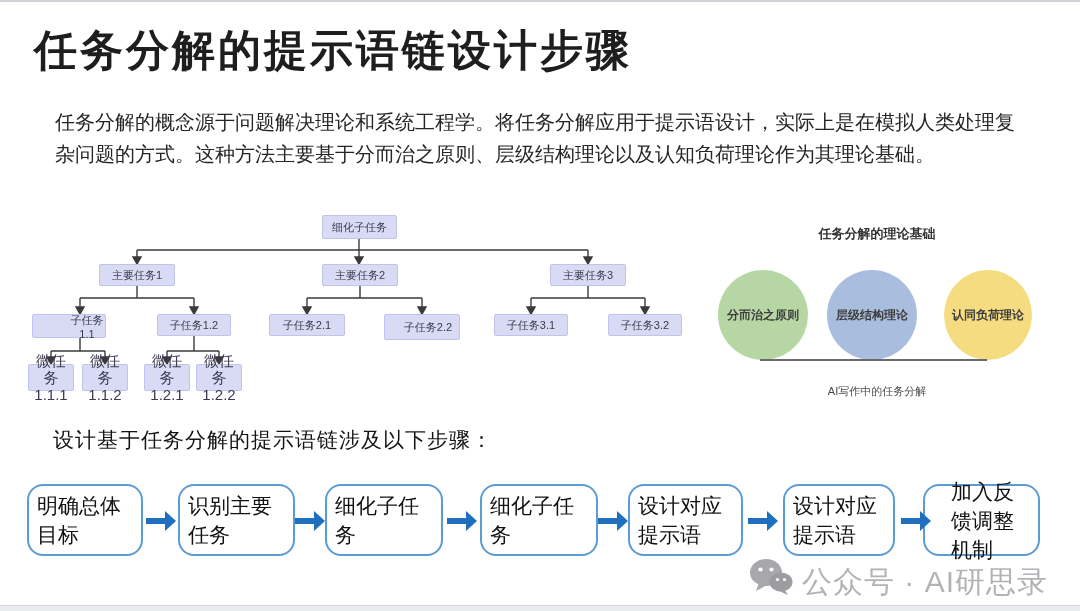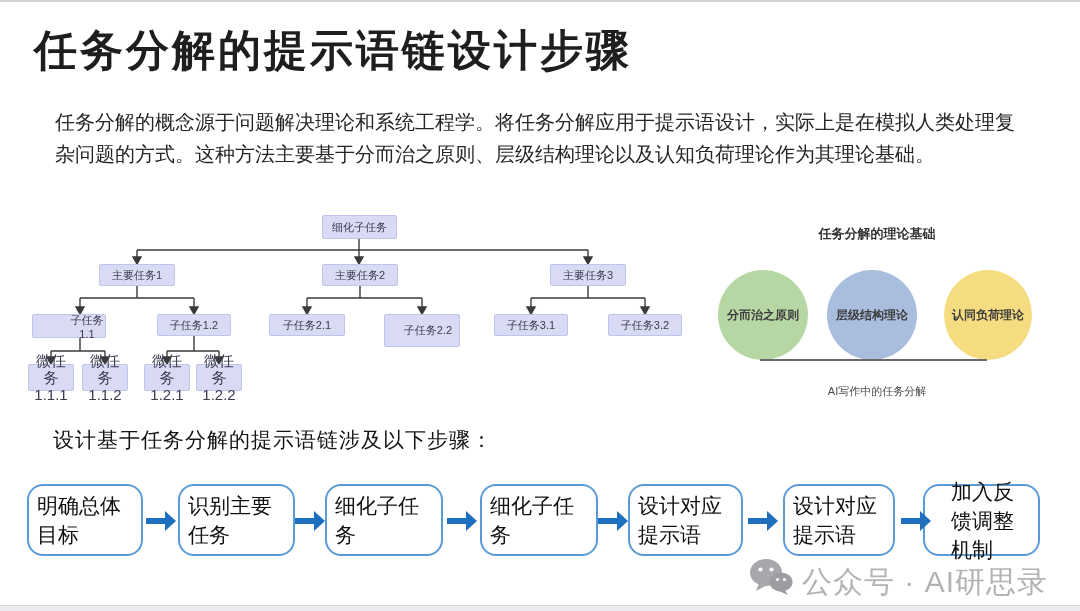--- a/index.html
+++ b/index.html
@@ -90,21 +90,21 @@
     </g>
   </svg>
 
   <div class="tnode" style="left:322px;top:213px;width:75px;height:24px;">细化子任务</div>
   <div class="tnode" style="left:99px;top:262px;width:76px;height:22px;">主要任务1</div>
   <div class="tnode" style="left:322px;top:262px;width:76px;height:22px;">主要任务2</div>
   <div class="tnode" style="left:550px;top:262px;width:76px;height:22px;">主要任务3</div>
   <div class="tnode" style="left:32px;top:312px;width:74px;height:24px;padding-left:36px;">子任务1.1</div>
   <div class="tnode" style="left:157px;top:312px;width:74px;height:22px;">子任务1.2</div>
   <div class="tnode" style="left:269px;top:312px;width:76px;height:22px;">子任务2.1</div>
-  <div class="tnode" style="left:384px;top:312px;width:76px;height:33px;padding-left:12px;">子任务2.2</div>
+  <div class="tnode" style="left:384px;top:312px;width:76px;height:26px;padding-left:12px;">子任务2.2</div>
   <div class="tnode" style="left:494px;top:312px;width:74px;height:22px;">子任务3.1</div>
   <div class="tnode" style="left:608px;top:312px;width:74px;height:22px;">子任务3.2</div>
   <div class="tnode small" style="left:28px;top:362px;width:46px;height:27px;">微任务
 1.1.1</div>
   <div class="tnode small" style="left:82px;top:362px;width:46px;height:27px;">微任务
 1.1.2</div>
   <div class="tnode small" style="left:144px;top:362px;width:46px;height:27px;">微任务
 1.2.1</div>
   <div class="tnode small" style="left:196px;top:362px;width:46px;height:27px;">微任务
 1.2.2</div>

